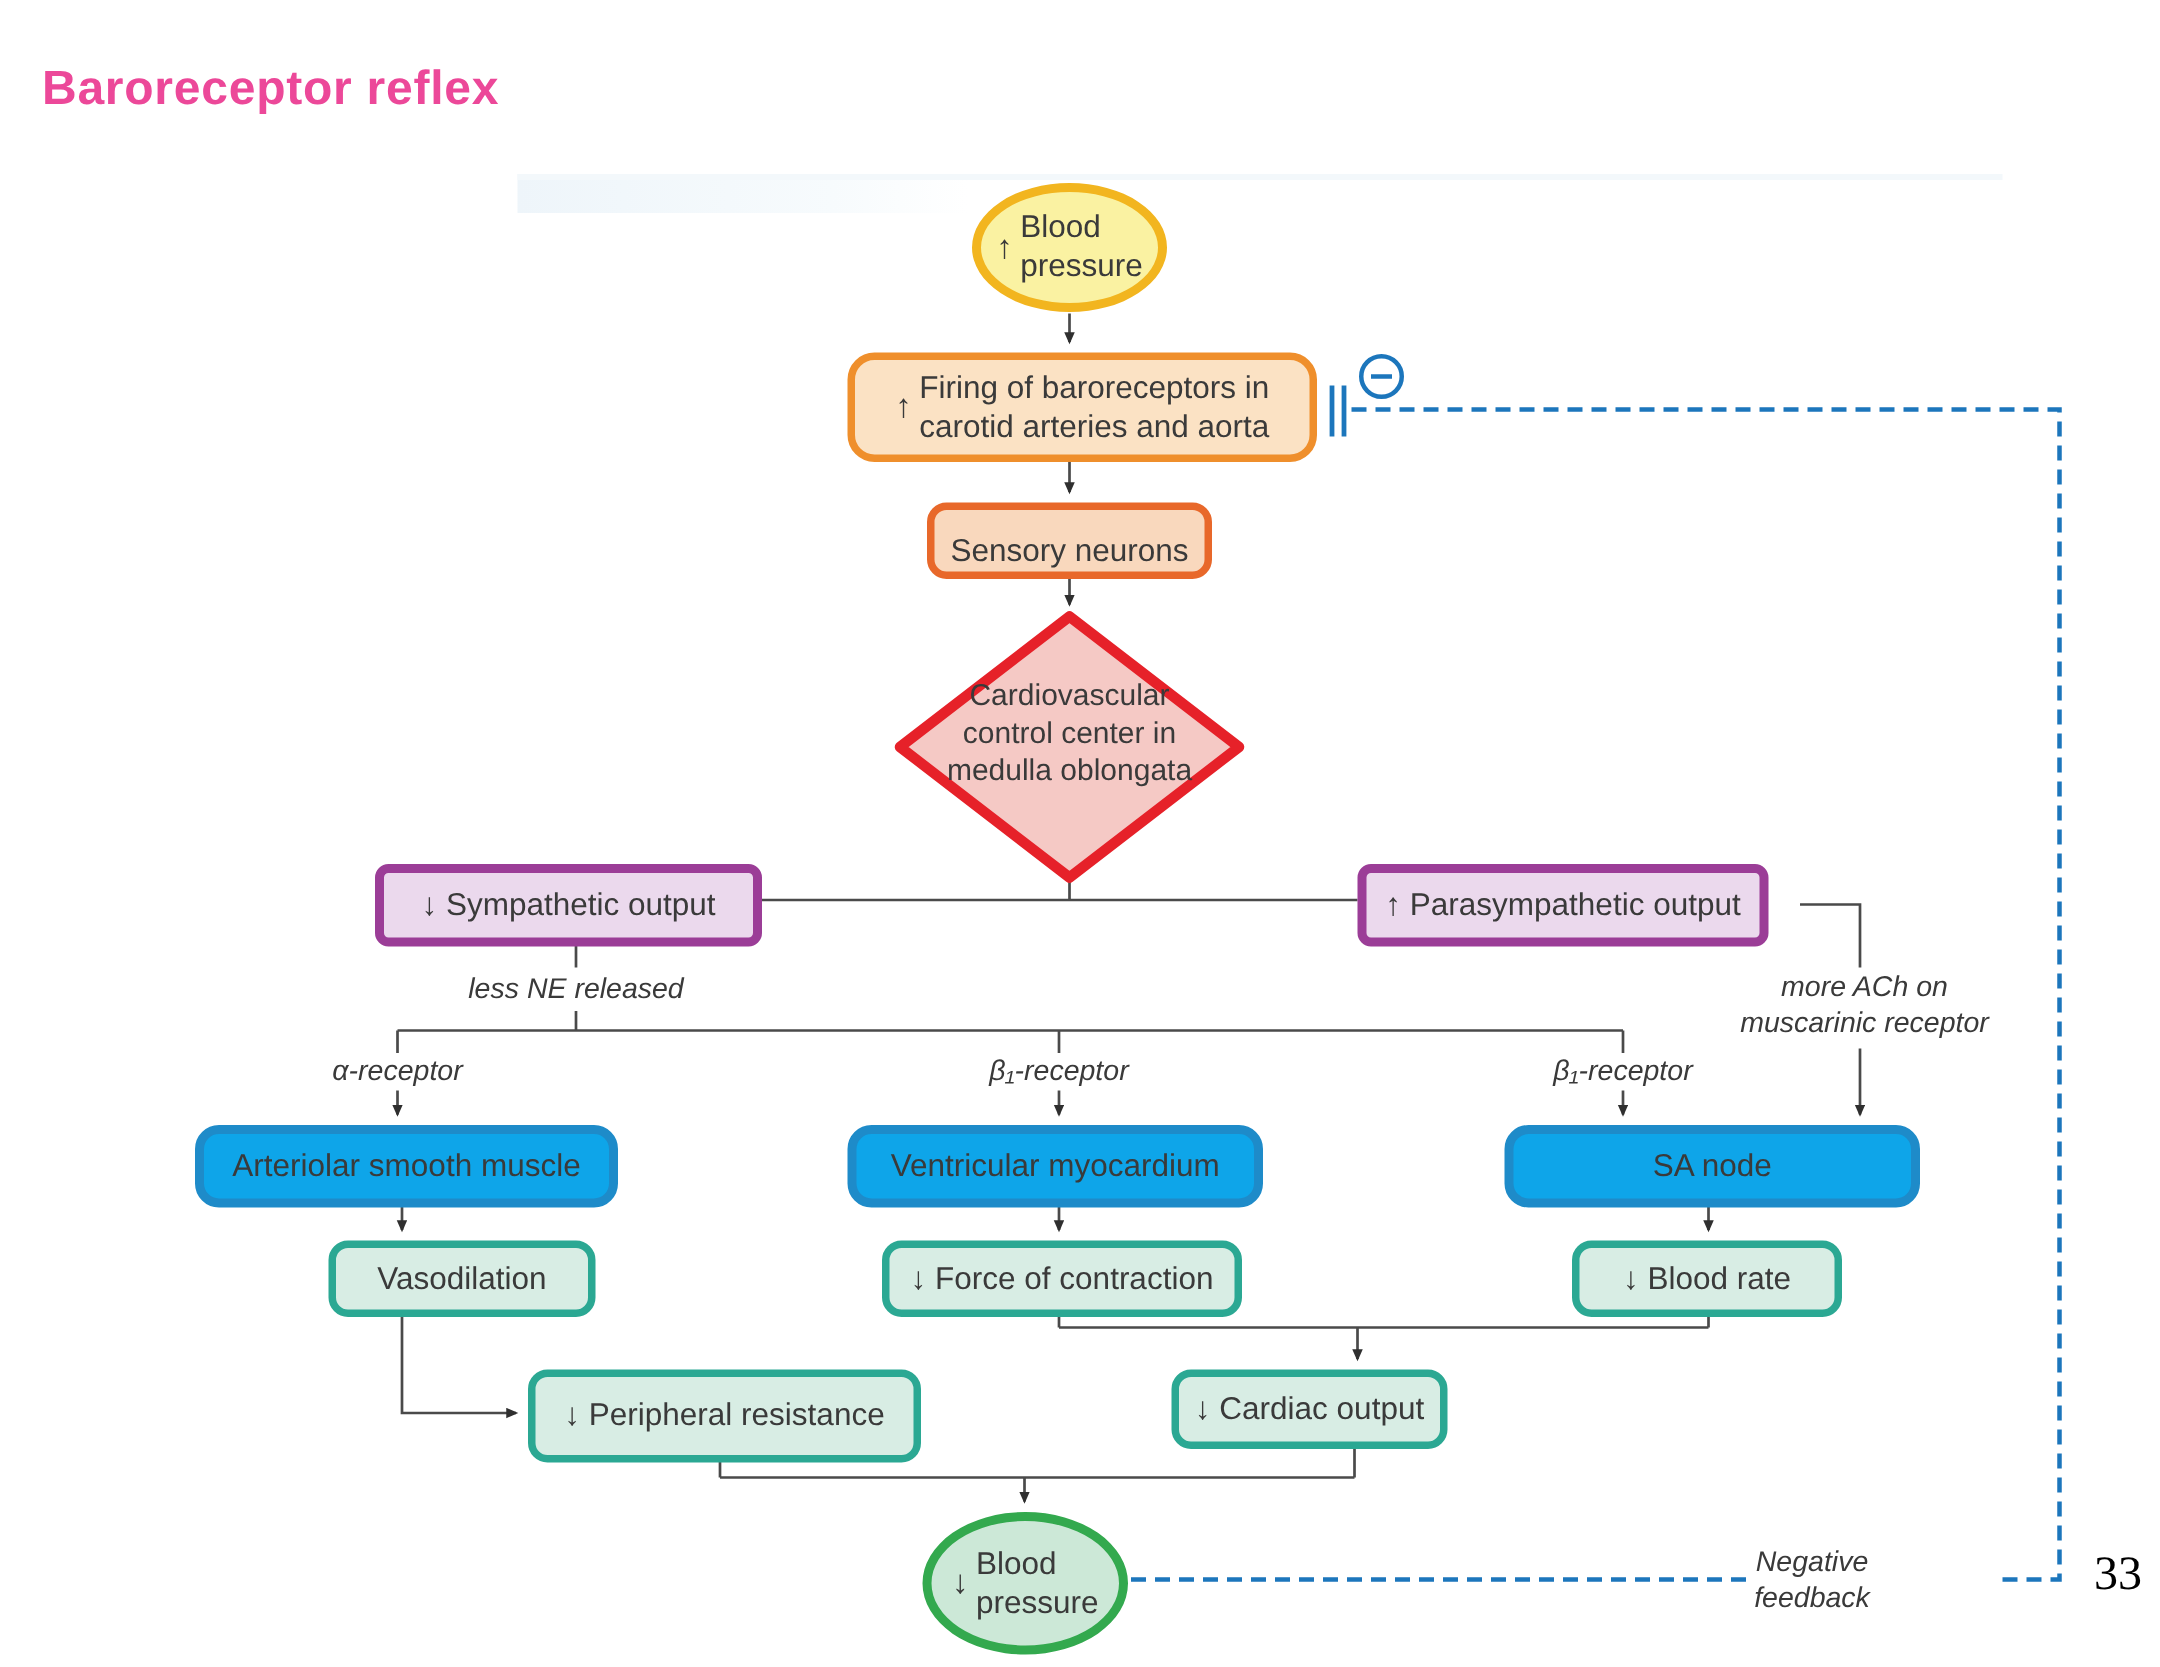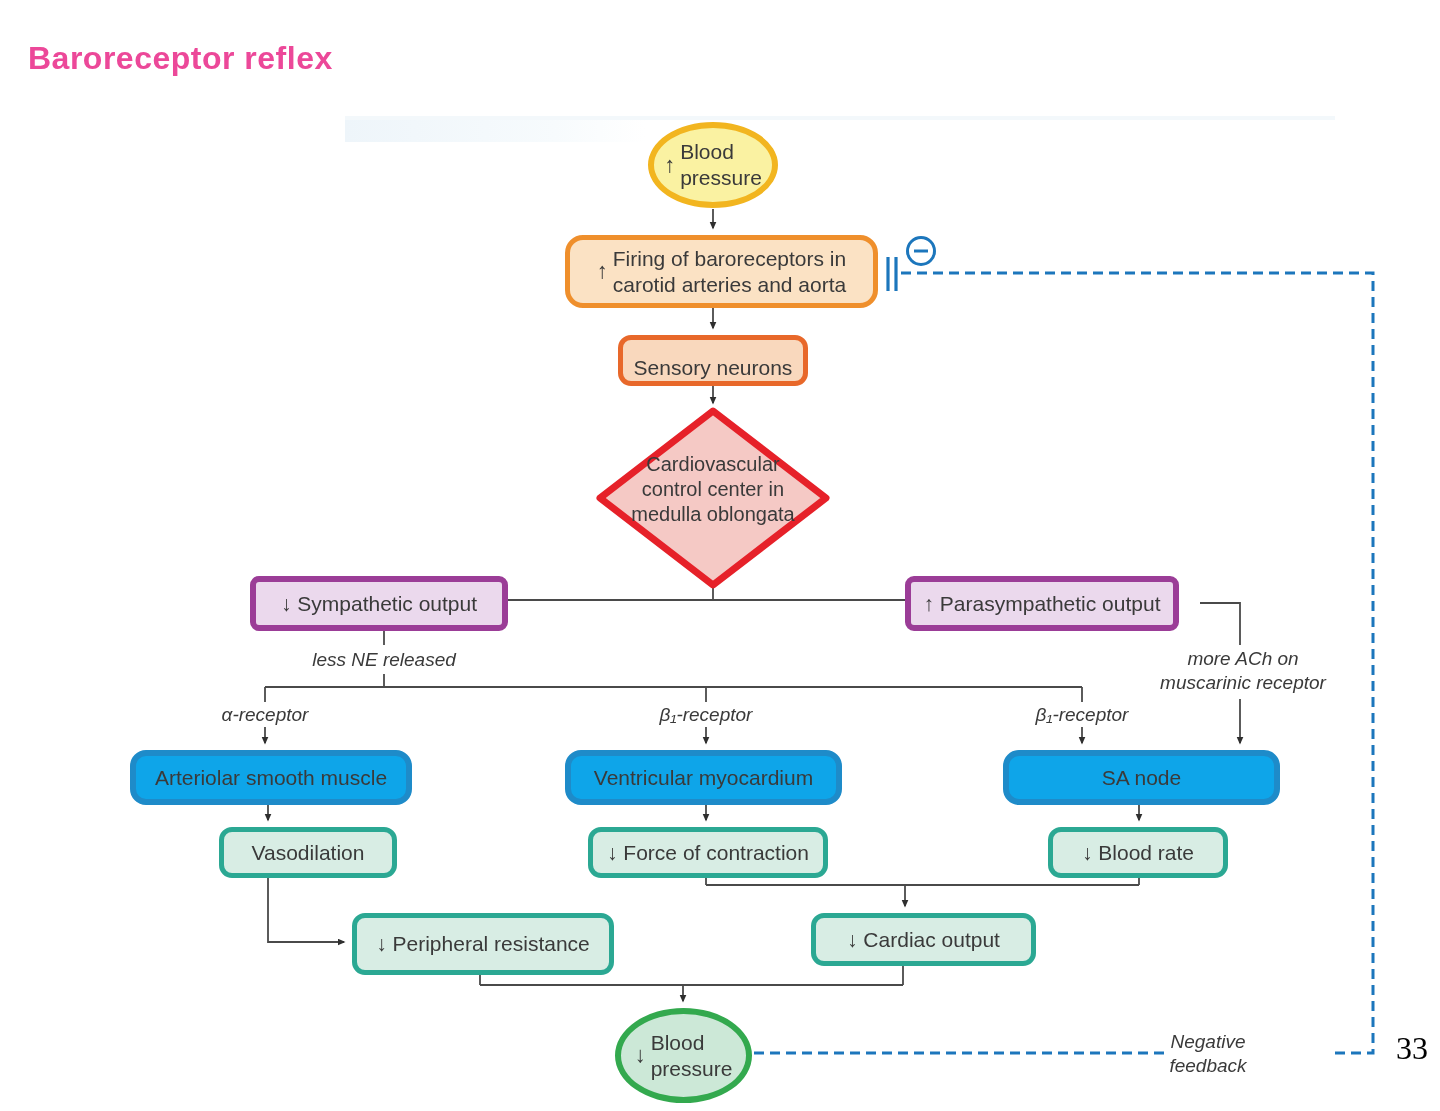--- a/index.html
+++ b/index.html
@@ -149,21 +149,21 @@
   </div>
 
   <div class="node teal" style="left:1048px;top:827px;width:180px;height:51px;">
     <span>↓ Blood rate</span>
   </div>
 
   <div class="node teal" style="left:352px;top:913px;width:262px;height:62px;">
     <span>↓ Peripheral resistance</span>
   </div>
 
-  <div class="node teal" style="left:811px;top:913px;width:225px;height:53px;">
+  <div class="node teal" style="left:781px;top:913px;width:184px;height:53px;">
     <span>↓ Cardiac output</span>
   </div>
 
   <div class="node ellipse green" style="left:615px;top:1008px;width:137px;height:95px;">
     <span class="arrowglyph">↓</span>
     <span class="pre" style="text-align:left;">Blood
 pressure</span>
   </div>
 
   <div class="edgelabel" style="left:284px;top:648px;width:200px;">less NE released</div>

